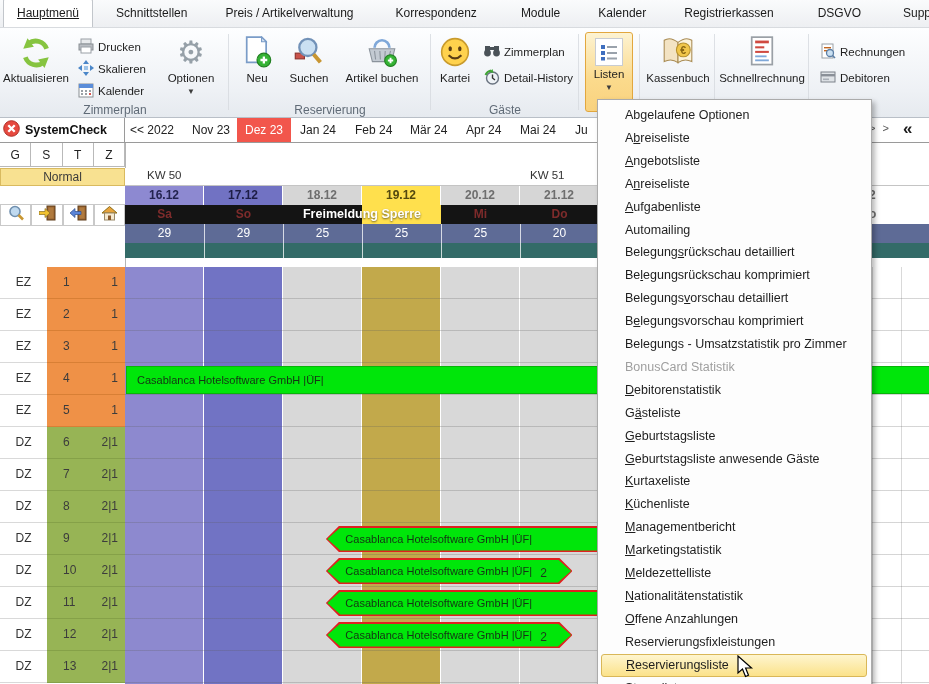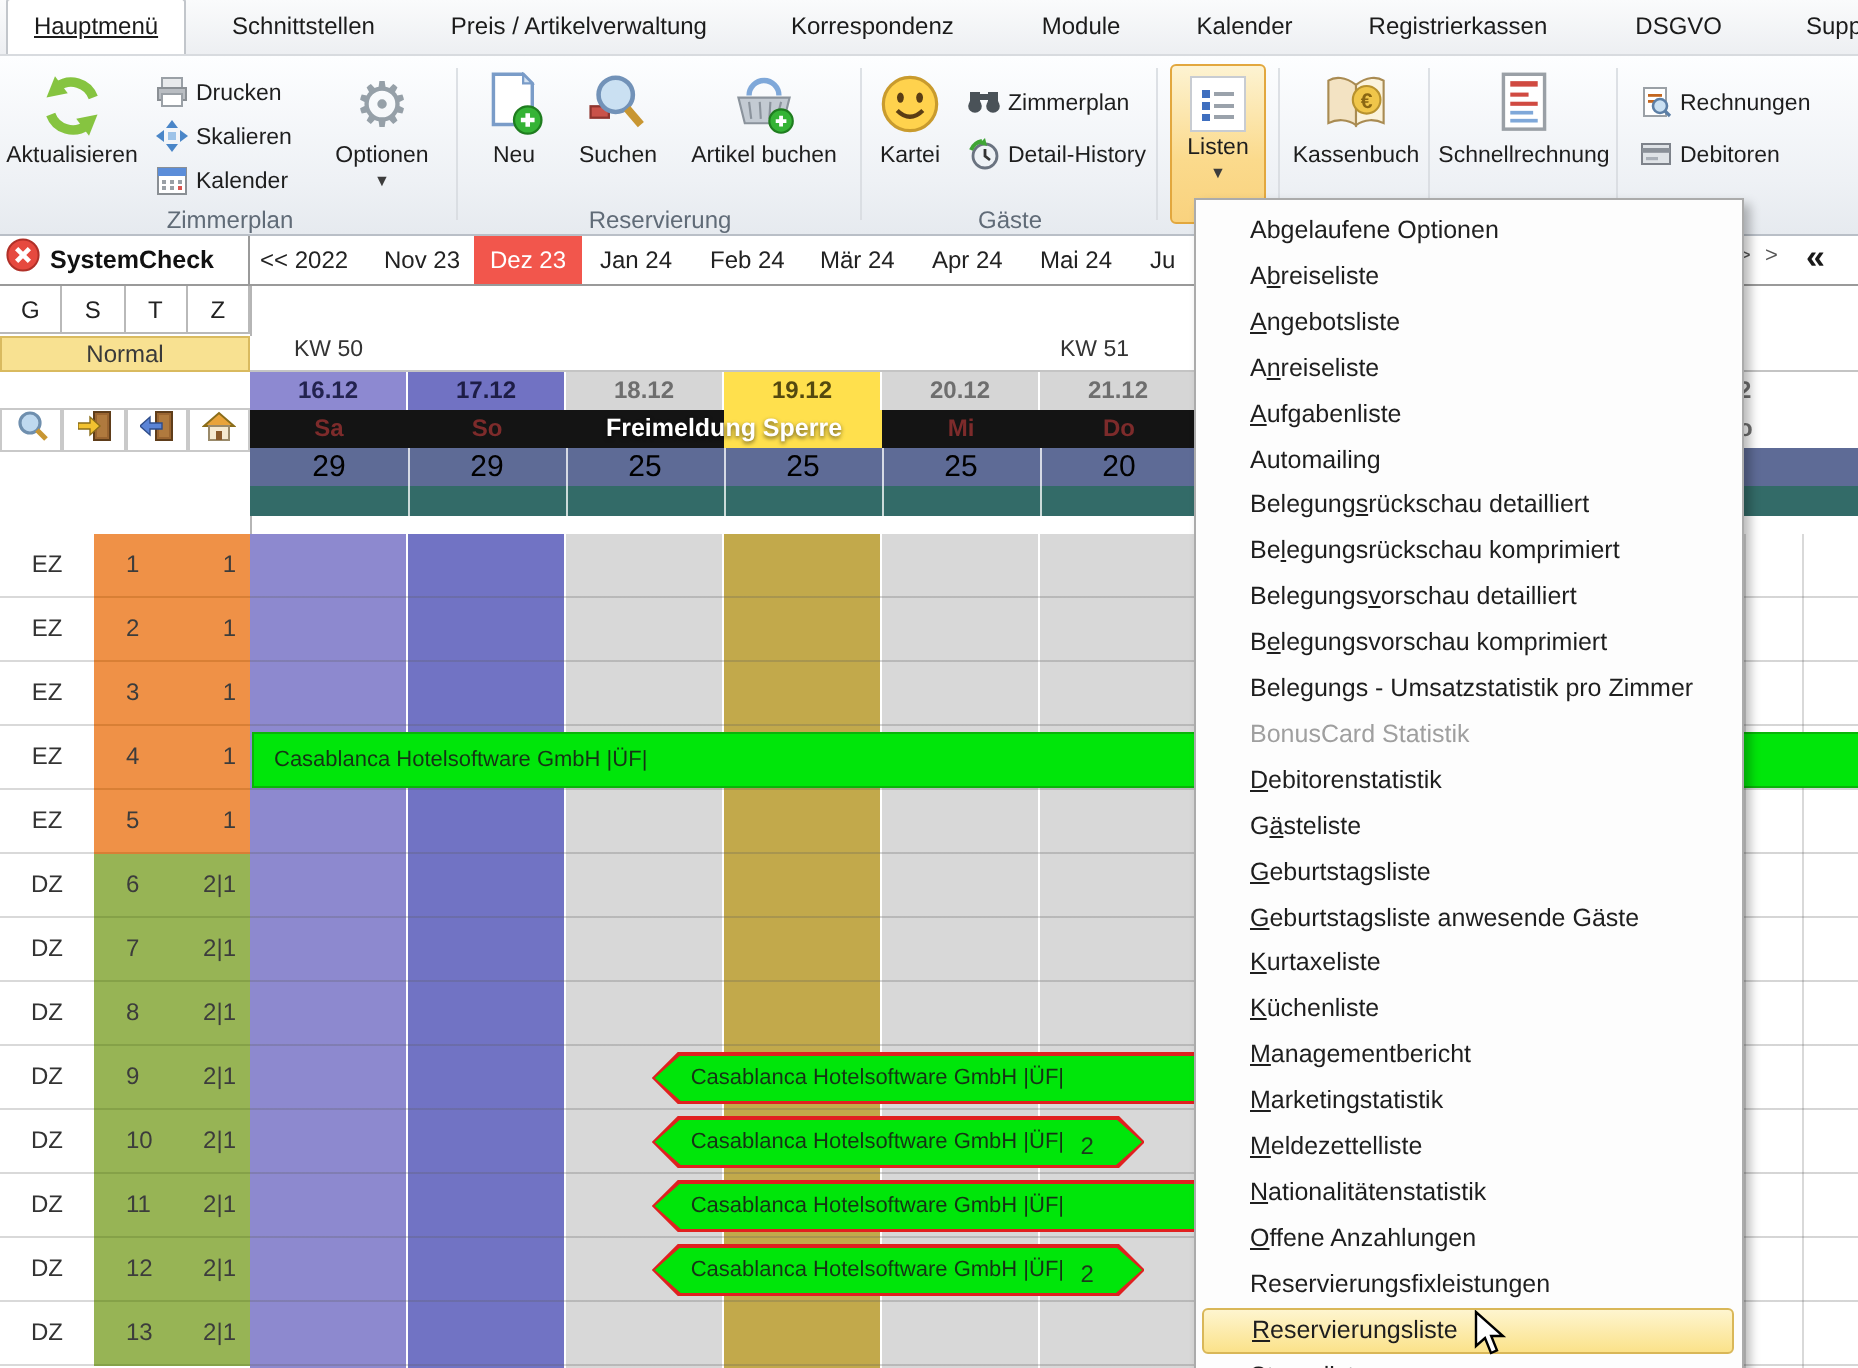--- a/index.html
+++ b/index.html
@@ -45,21 +45,21 @@
   
   #kwrow{left:125px;top:168px;width:925px;height:18px;background:#fff;border-bottom:1px solid #c4c4c4;box-sizing:border-box;}
   .kw{position:absolute;top:1px;font-size:11.5px;color:#333;}
   .datecell{position:absolute;top:186px;height:19px;line-height:19px;text-align:center;font-size:12px;font-weight:bold;
             border-right:1px solid #fff;box-sizing:border-box;}
   #dayrow-black{left:125px;top:205px;width:474px;height:19px;background:#141414;}
   .daycell{position:absolute;top:205px;height:19px;line-height:19px;text-align:center;font-size:12px;font-weight:bold;color:#7d2b2b;}
   #freimeldung{left:283px;top:205px;width:158px;height:19px;line-height:19px;text-align:center;color:#fff;
                font-size:12.5px;font-weight:bold;white-space:nowrap;text-shadow:0 1px 2px rgba(0,0,0,.6);z-index:3;}
   #numrow{left:125px;top:224px;width:804px;height:19px;background:#5E6B96;}
-  .numcell{position:absolute;top:224px;height:19px;line-height:19px;text-align:center;font-size:15px;color:#000000;}
+  .numcell{position:absolute;top:224px;height:19px;line-height:19px;text-align:center;font-size:12px;color:#ffffff;}
   #tealrow{left:125px;top:243px;width:804px;height:15px;background:#336B68;}
   .hsep{position:absolute;top:0;width:1px;height:100%;background:rgba(255,255,255,.75);}
   .fragment{position:absolute;font-size:12px;color:#707070;font-weight:bold;}
   
   #grid{left:125px;top:267px;width:804px;height:417px;background:#fff;}
   .colstripe{position:absolute;top:0;height:100%;}
   #rowlines{position:absolute;left:0;top:0;width:100%;height:100%;
             background:repeating-linear-gradient(to bottom,transparent 0 31px,rgba(90,90,90,.25) 31px 32px);}
   
   .room-type{position:absolute;left:0;width:47px;height:32px;background:#fff;border-bottom:1px solid #d9d9d9;

